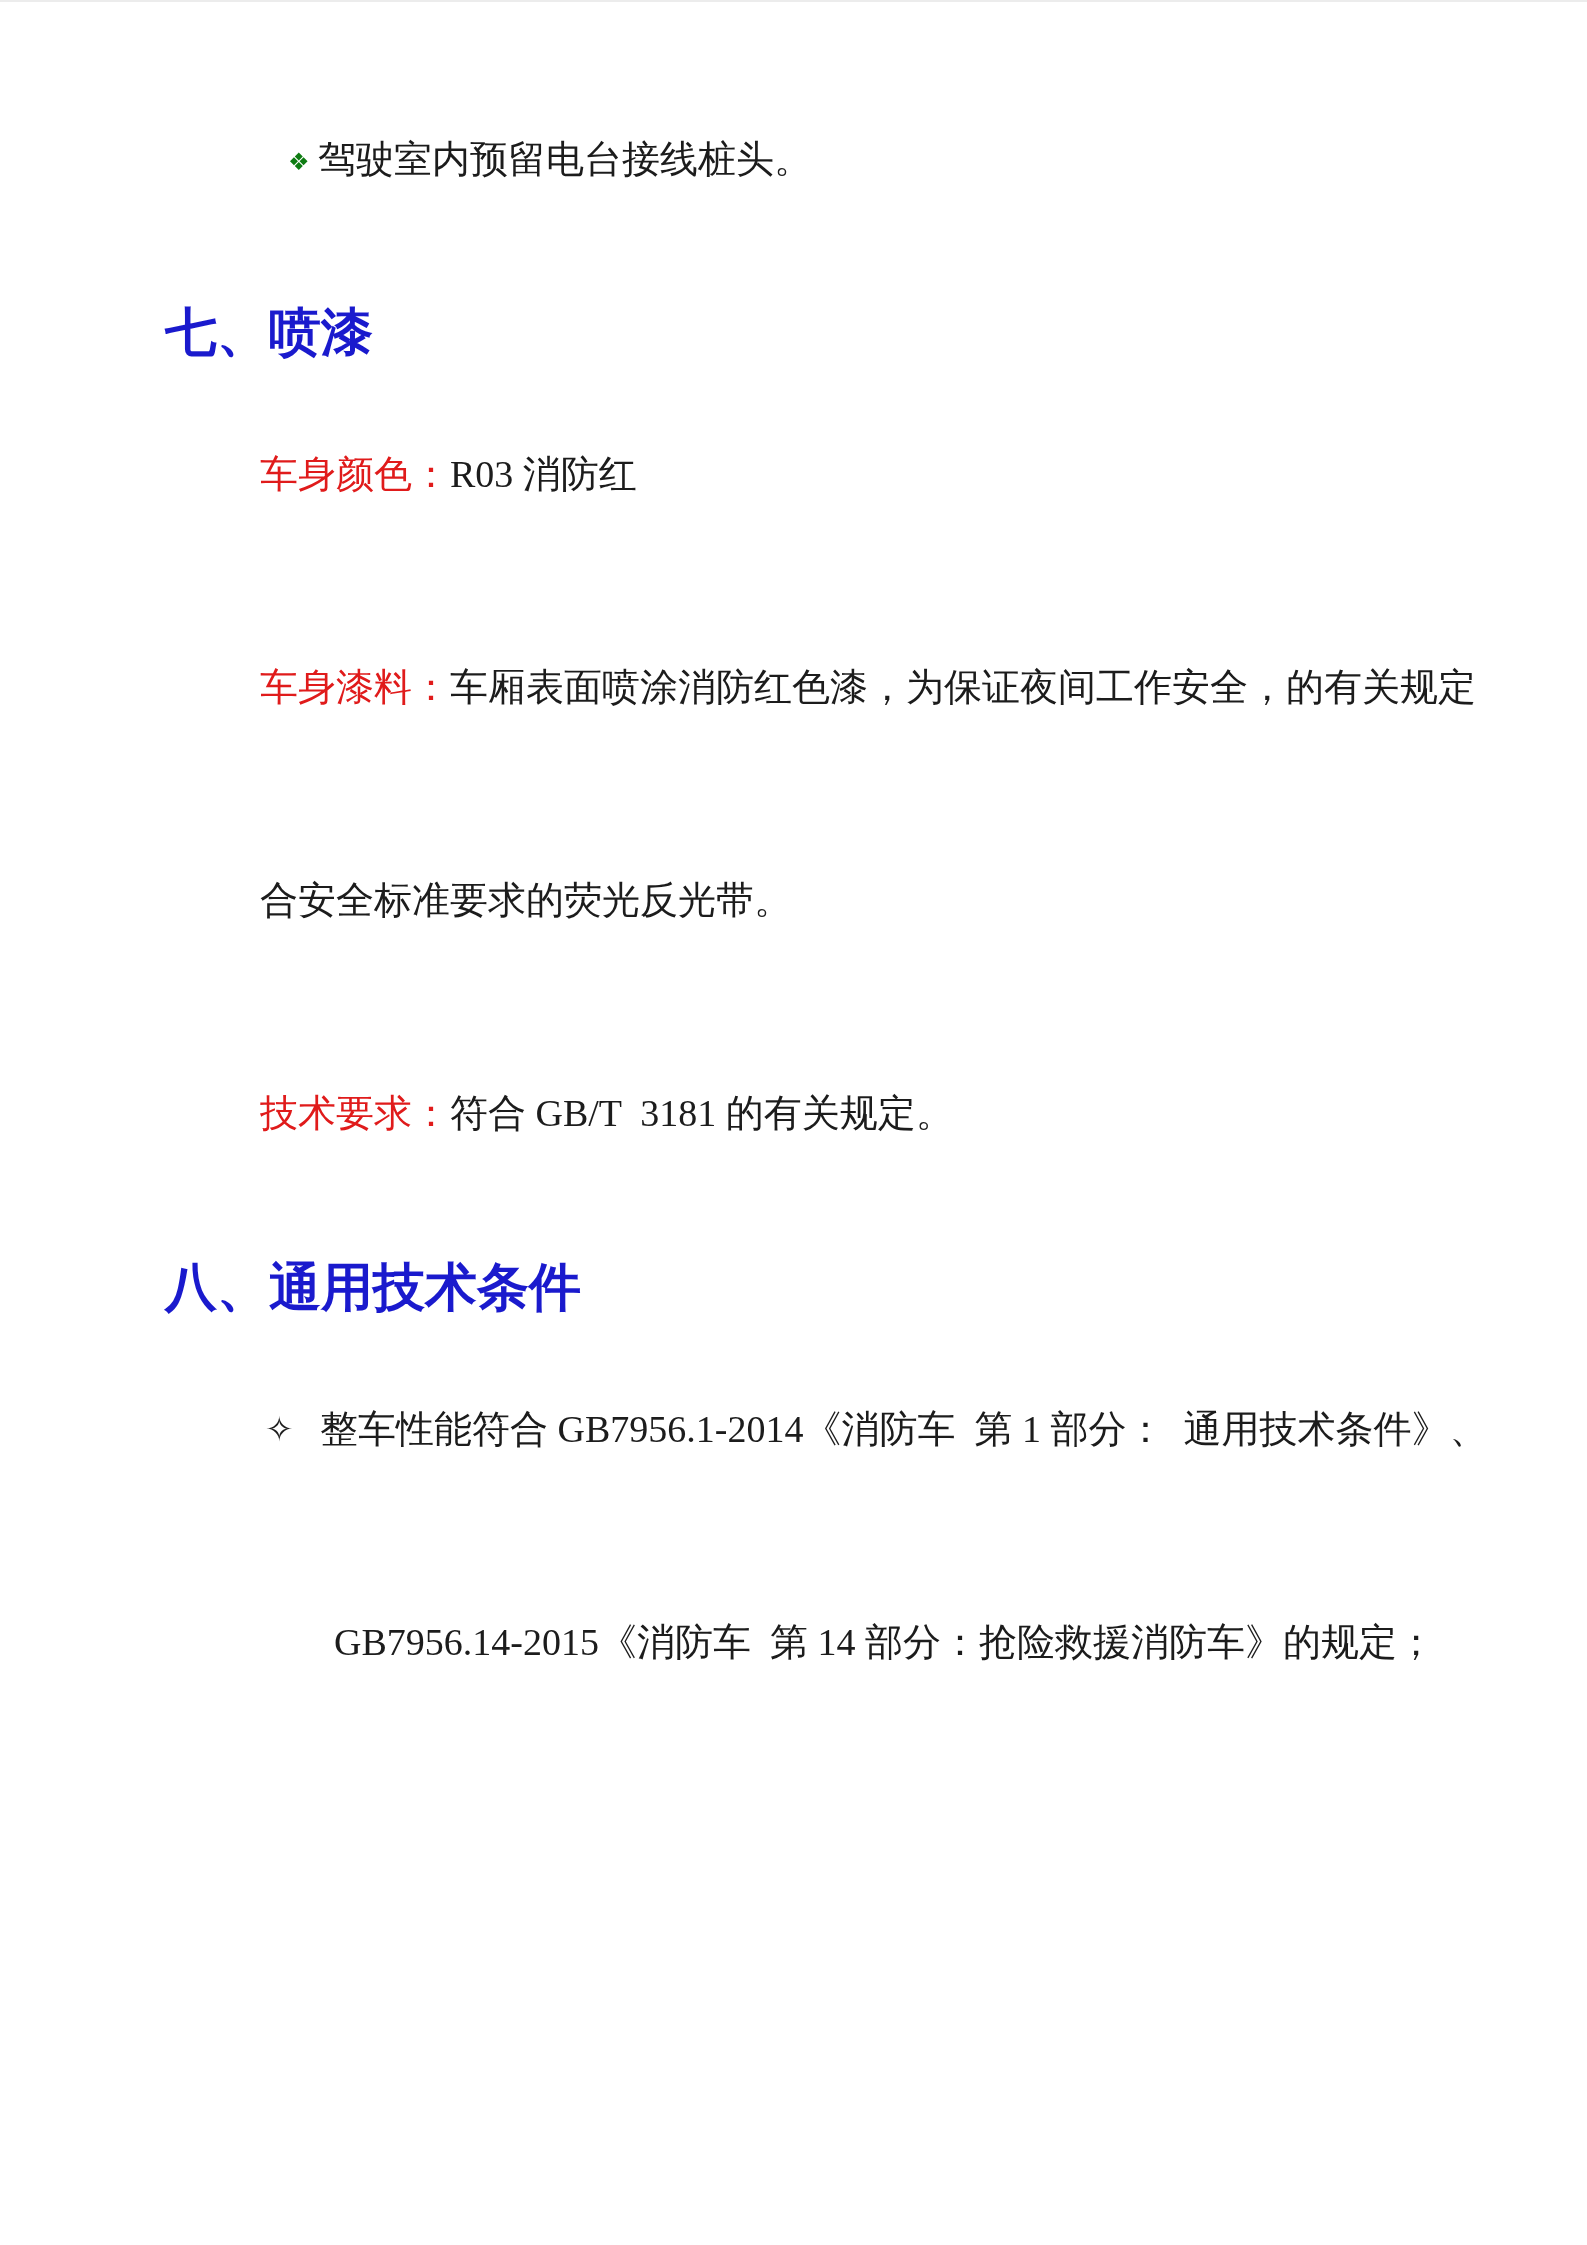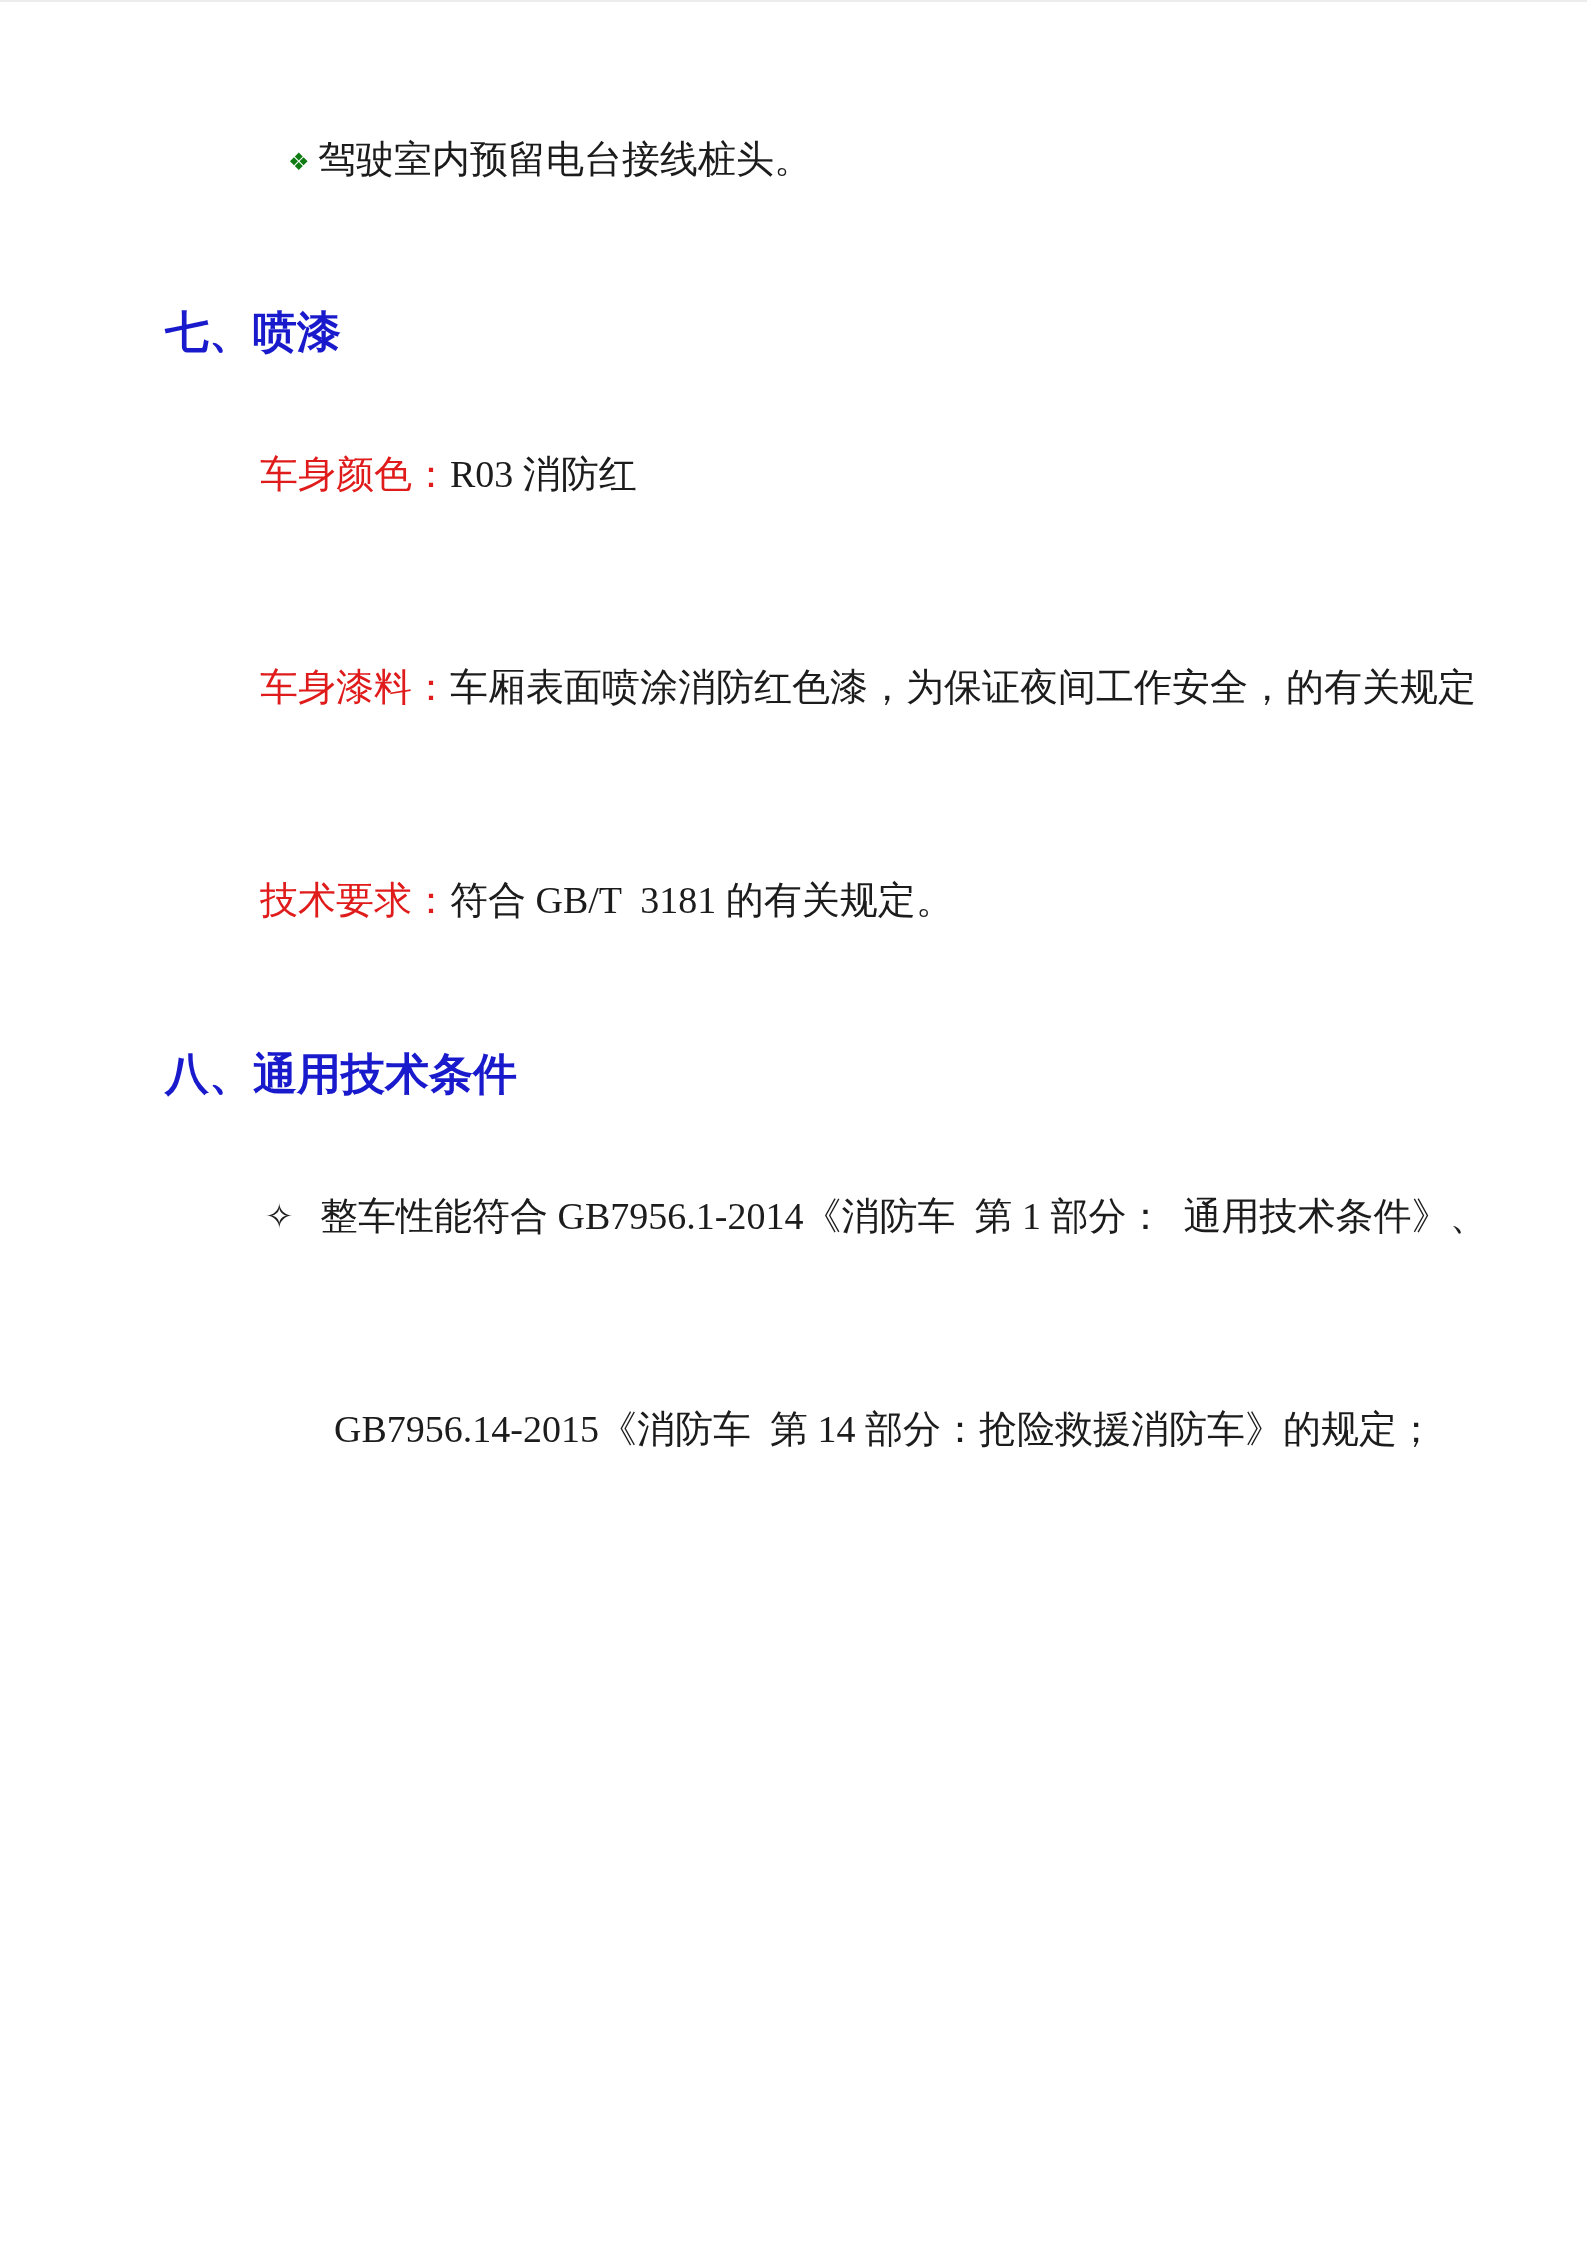--- a/index.html
+++ b/index.html
@@ -28,21 +28,21 @@
     font-size: 24px;
     color: #0e7c12;
     vertical-align: 2px;
   }
 
   
   .sec-title {
     margin-left: 165px;
     color: #1a1acd;
     font-weight: bold;
-    font-size: 44px;
+    font-size: 52px;
   }
   .t-paint { margin-top: 28px; }
   .t-tech  { margin-top: 32px; }
 
   
   .paint-par { margin-left: 222px; }
   .paint-wrap { margin-left: 222px; }
   .red-label { color: #e01b1b; }
 
   
@@ -68,20 +68,23 @@
 
   <div class="sec-title t-paint line">七、喷漆</div>
 
   <div class="paint-par line">
     <span class="red-label">车身颜色：</span><span>R03 消防红</span>
   </div>
 
   <div class="paint-par line">
     <span class="red-label">车身漆料：</span><span>车厢表面喷涂消防红色漆，为保证夜间工作安全，的有关规定</span>
   </div>
+  <div class="paint-wrap line">
+    <span>合安全标准要求的荧光反光带。</span>
+  </div>
 
 
   <div class="paint-par line">
     <span class="red-label">技术要求：</span><span>符合 GB/T  3181 的有关规定。</span>
   </div>
 
   <div class="sec-title t-tech line">八、通用技术条件</div>
 
   <div class="tech-line1 line">
     <span class="star-marker">✧</span><span>整车性能符合 GB7956.1-2014《消防车  第 1 部分：  通用技术条件》、</span>

